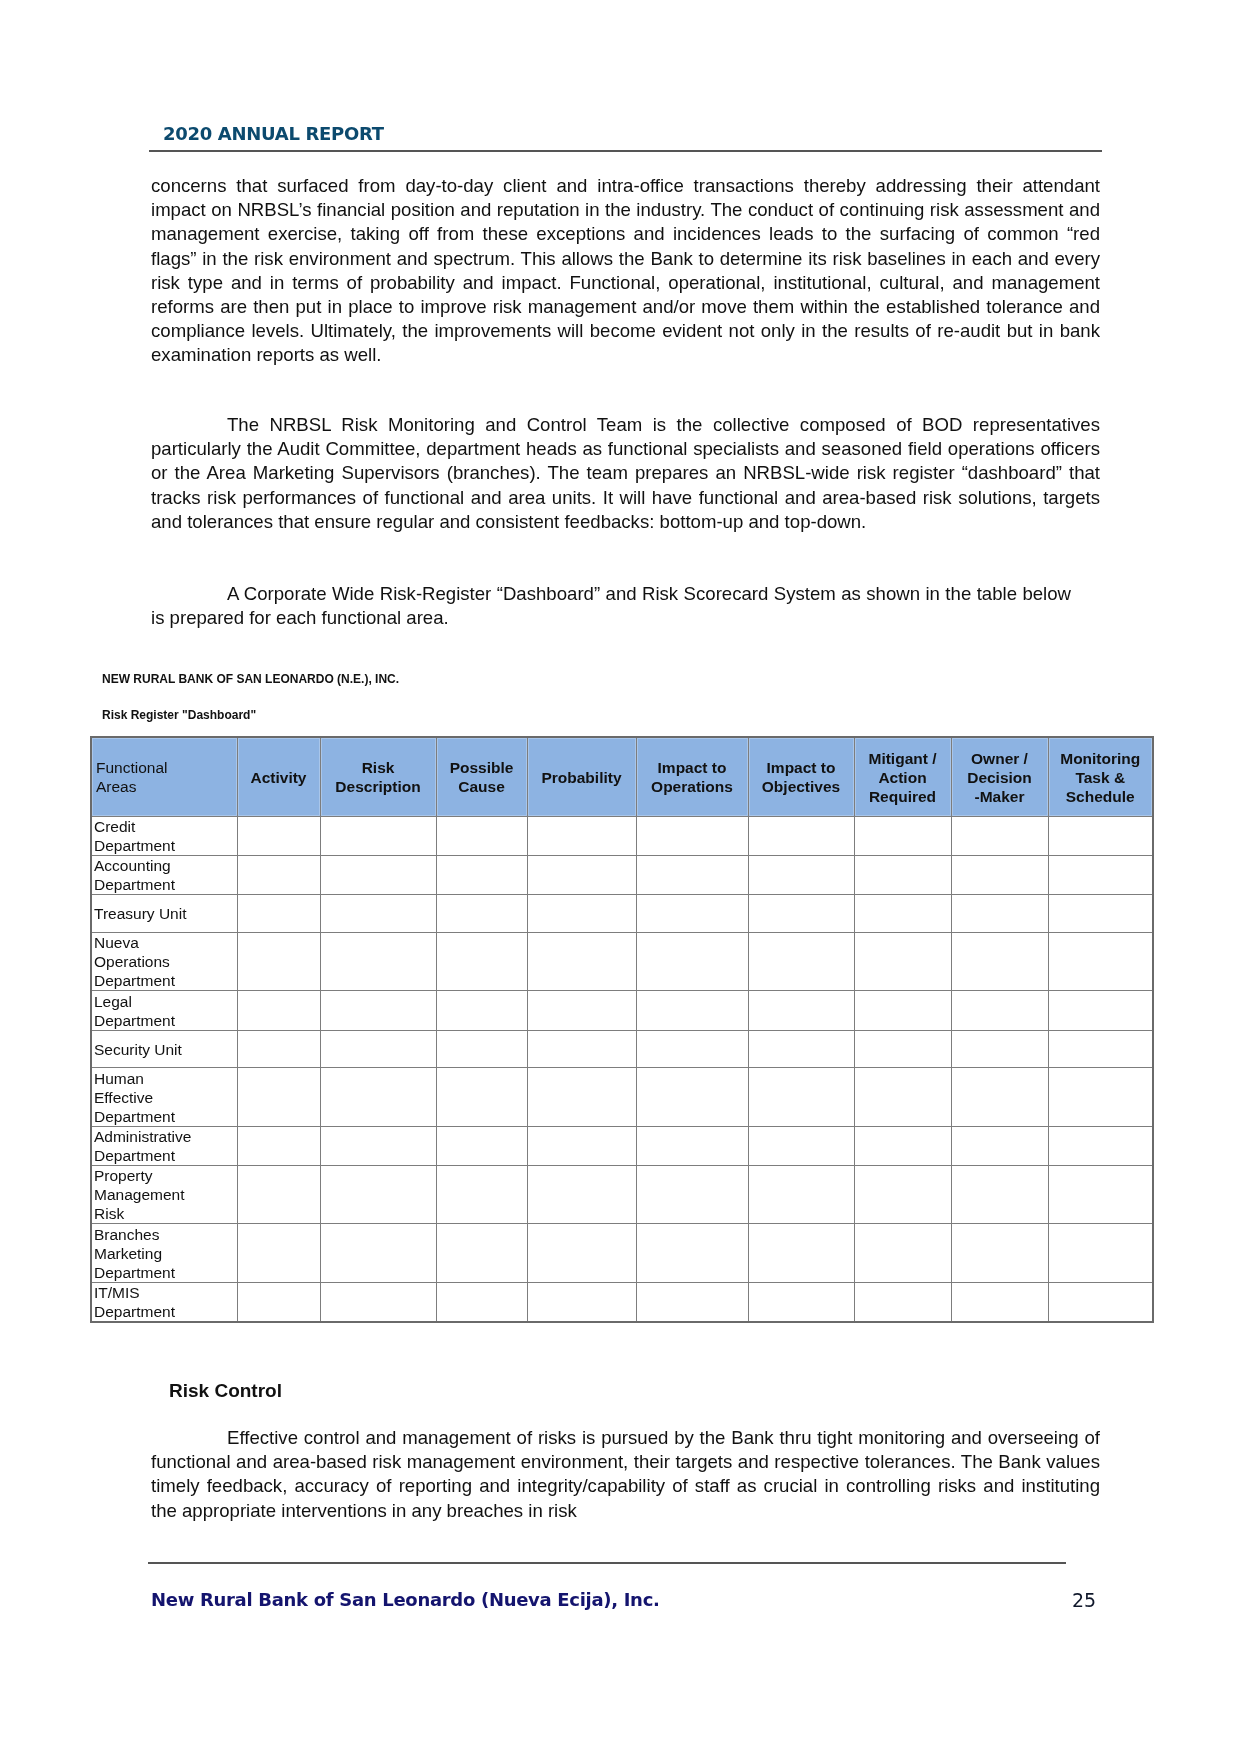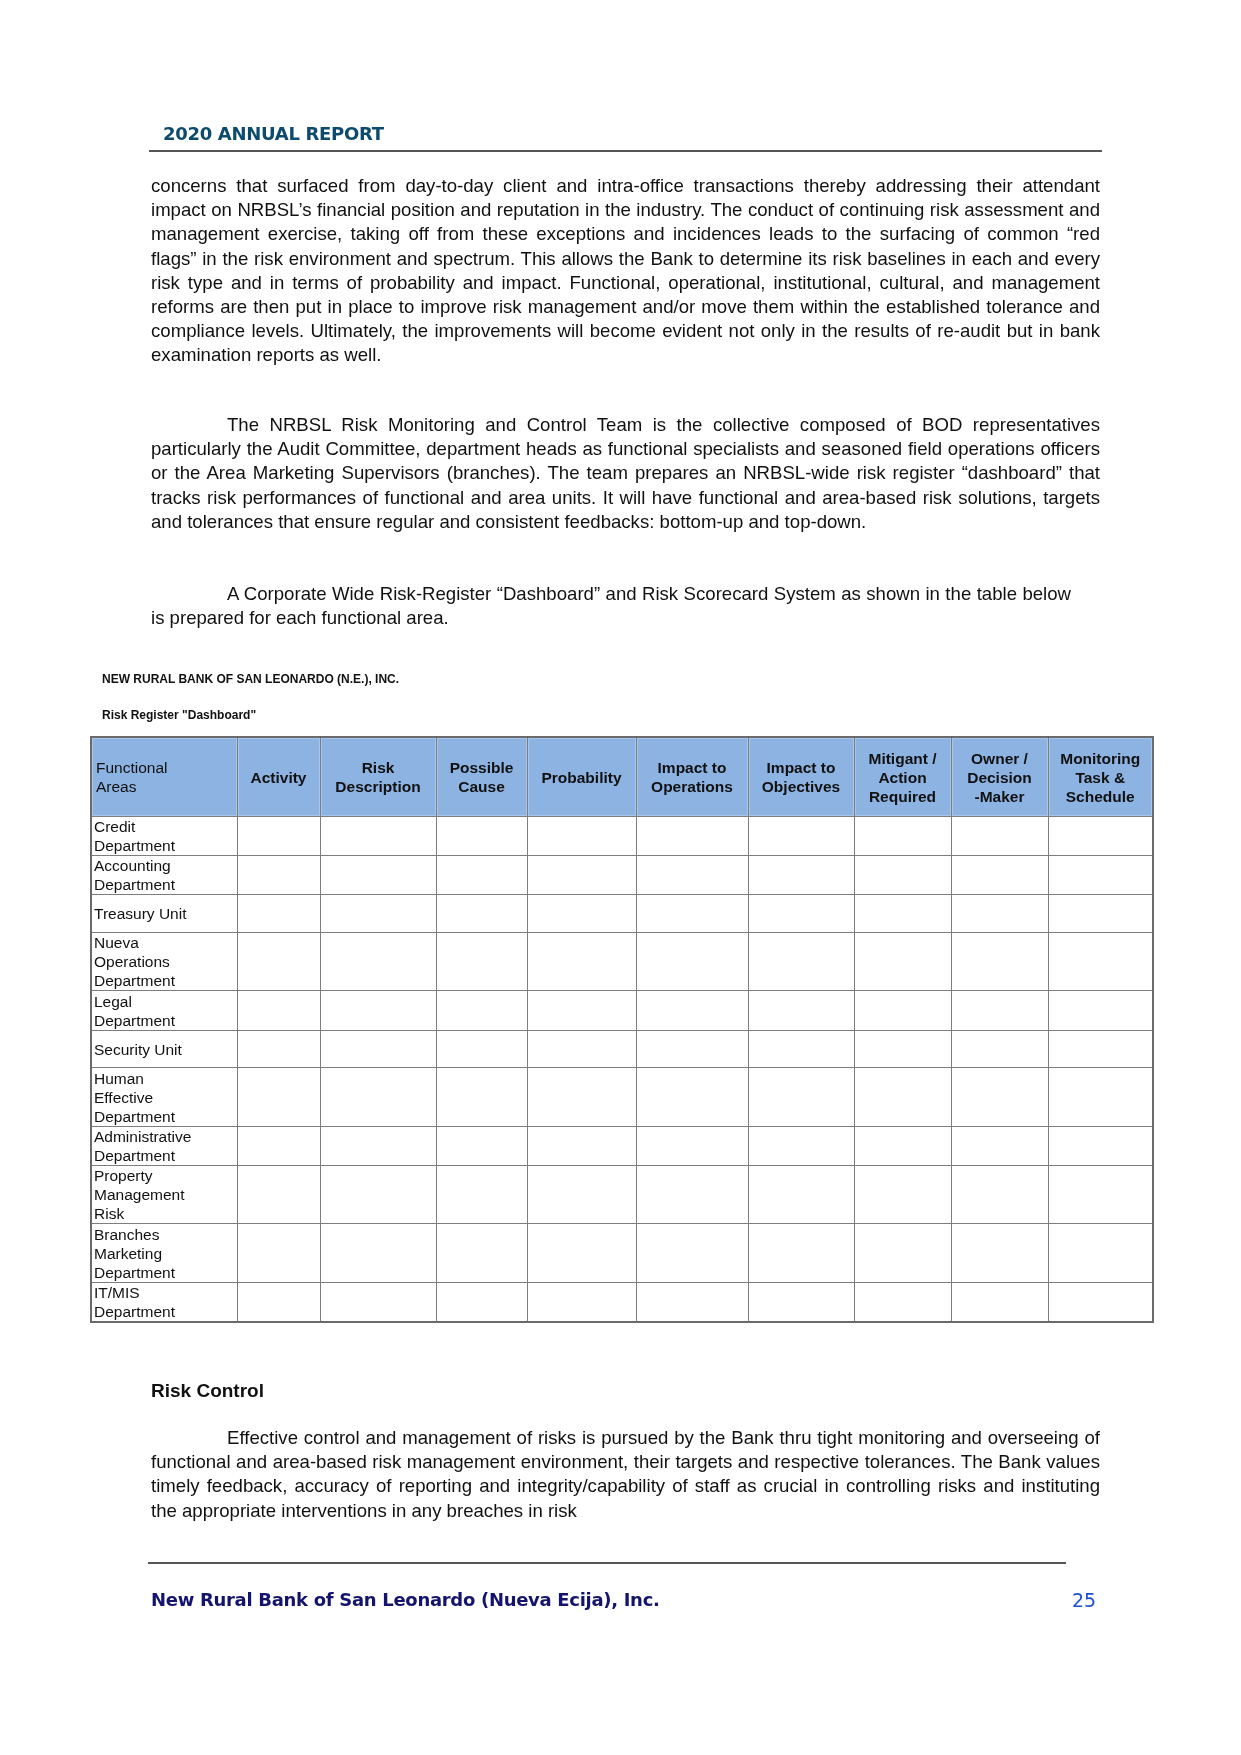--- a/index.html
+++ b/index.html
@@ -15,25 +15,25 @@
   .caption { left: 102px; font-size: 12px; font-weight: bold; }
   table.reg { position: absolute; left: 90px; top: 736px; border-collapse: collapse;
               table-layout: fixed; width: 1062px; }
   table.reg th, table.reg td { border: 1.5px solid #7d7d7d; padding: 0 4px; vertical-align: middle; }
   table.reg thead th { background: #8db3e2; font-size: 15.5px; font-weight: bold; text-align: center;
                        line-height: 19px; height: 78px; box-shadow: inset 0 0 0 1px #a9c6ea; }
   table.reg thead th.first { text-align: left; font-weight: normal; }
   table.reg tbody td { font-size: 15.5px; line-height: 19px; background: #fff; }
   table.reg tbody td.area { padding-left: 2px; }
   table.reg { border: 2px solid #6a6a6a; }
-  .section-title { left: 151px; top: 1380px; font-size: 19px; font-weight: bold; }
+  .section-title { left: 169px; top: 1380px; font-size: 19px; font-weight: bold; }
   .foot-rule { left: 148px; top: 1562px; width: 918px; height: 2px; background: #555; }
   .foot-left { left: 151px; top: 1589px; font-size: 18px; font-weight: bold; color: #14146e;
                font-family: "DejaVu Sans", sans-serif; letter-spacing: -0.3px; }
-  .foot-right { left: 1072px; top: 1589px; font-size: 19px; color: #1d4ed8;
+  .foot-right { left: 1072px; top: 1589px; font-size: 19px; color: #0f172a;
                 font-family: "DejaVu Sans", sans-serif; }
 </style>
 </head>
 <body>
 
 <div class="abs running-head">2020 ANNUAL REPORT</div>
 <div class="abs head-rule"></div>
 
 <p class="abs para" style="top:174px;">concerns that surfaced from day-to-day client and intra-office transactions thereby addressing their attendant impact on NRBSL’s financial position and reputation in the industry. The conduct of continuing risk assessment and management exercise, taking off from these exceptions and incidences leads to the surfacing of common “red flags” in the risk environment and spectrum. This allows the Bank to determine its risk baselines in each and every risk type and in terms of probability and impact. Functional, operational, institutional, cultural, and management reforms are then put in place to improve risk management and/or move them within the established tolerance and compliance levels. Ultimately, the improvements will become evident not only in the results of re-audit but in bank examination reports as well.</p>
 <p class="abs para indent" style="top:413px;">The NRBSL Risk Monitoring and Control Team is the collective composed of BOD representatives particularly the Audit Committee, department heads as functional specialists and seasoned field operations officers or the Area Marketing Supervisors (branches). The team prepares an NRBSL-wide risk register “dashboard” that tracks risk performances of functional and area units. It will have functional and area-based risk solutions, targets and tolerances that ensure regular and consistent feedbacks: bottom-up and top-down.</p>

